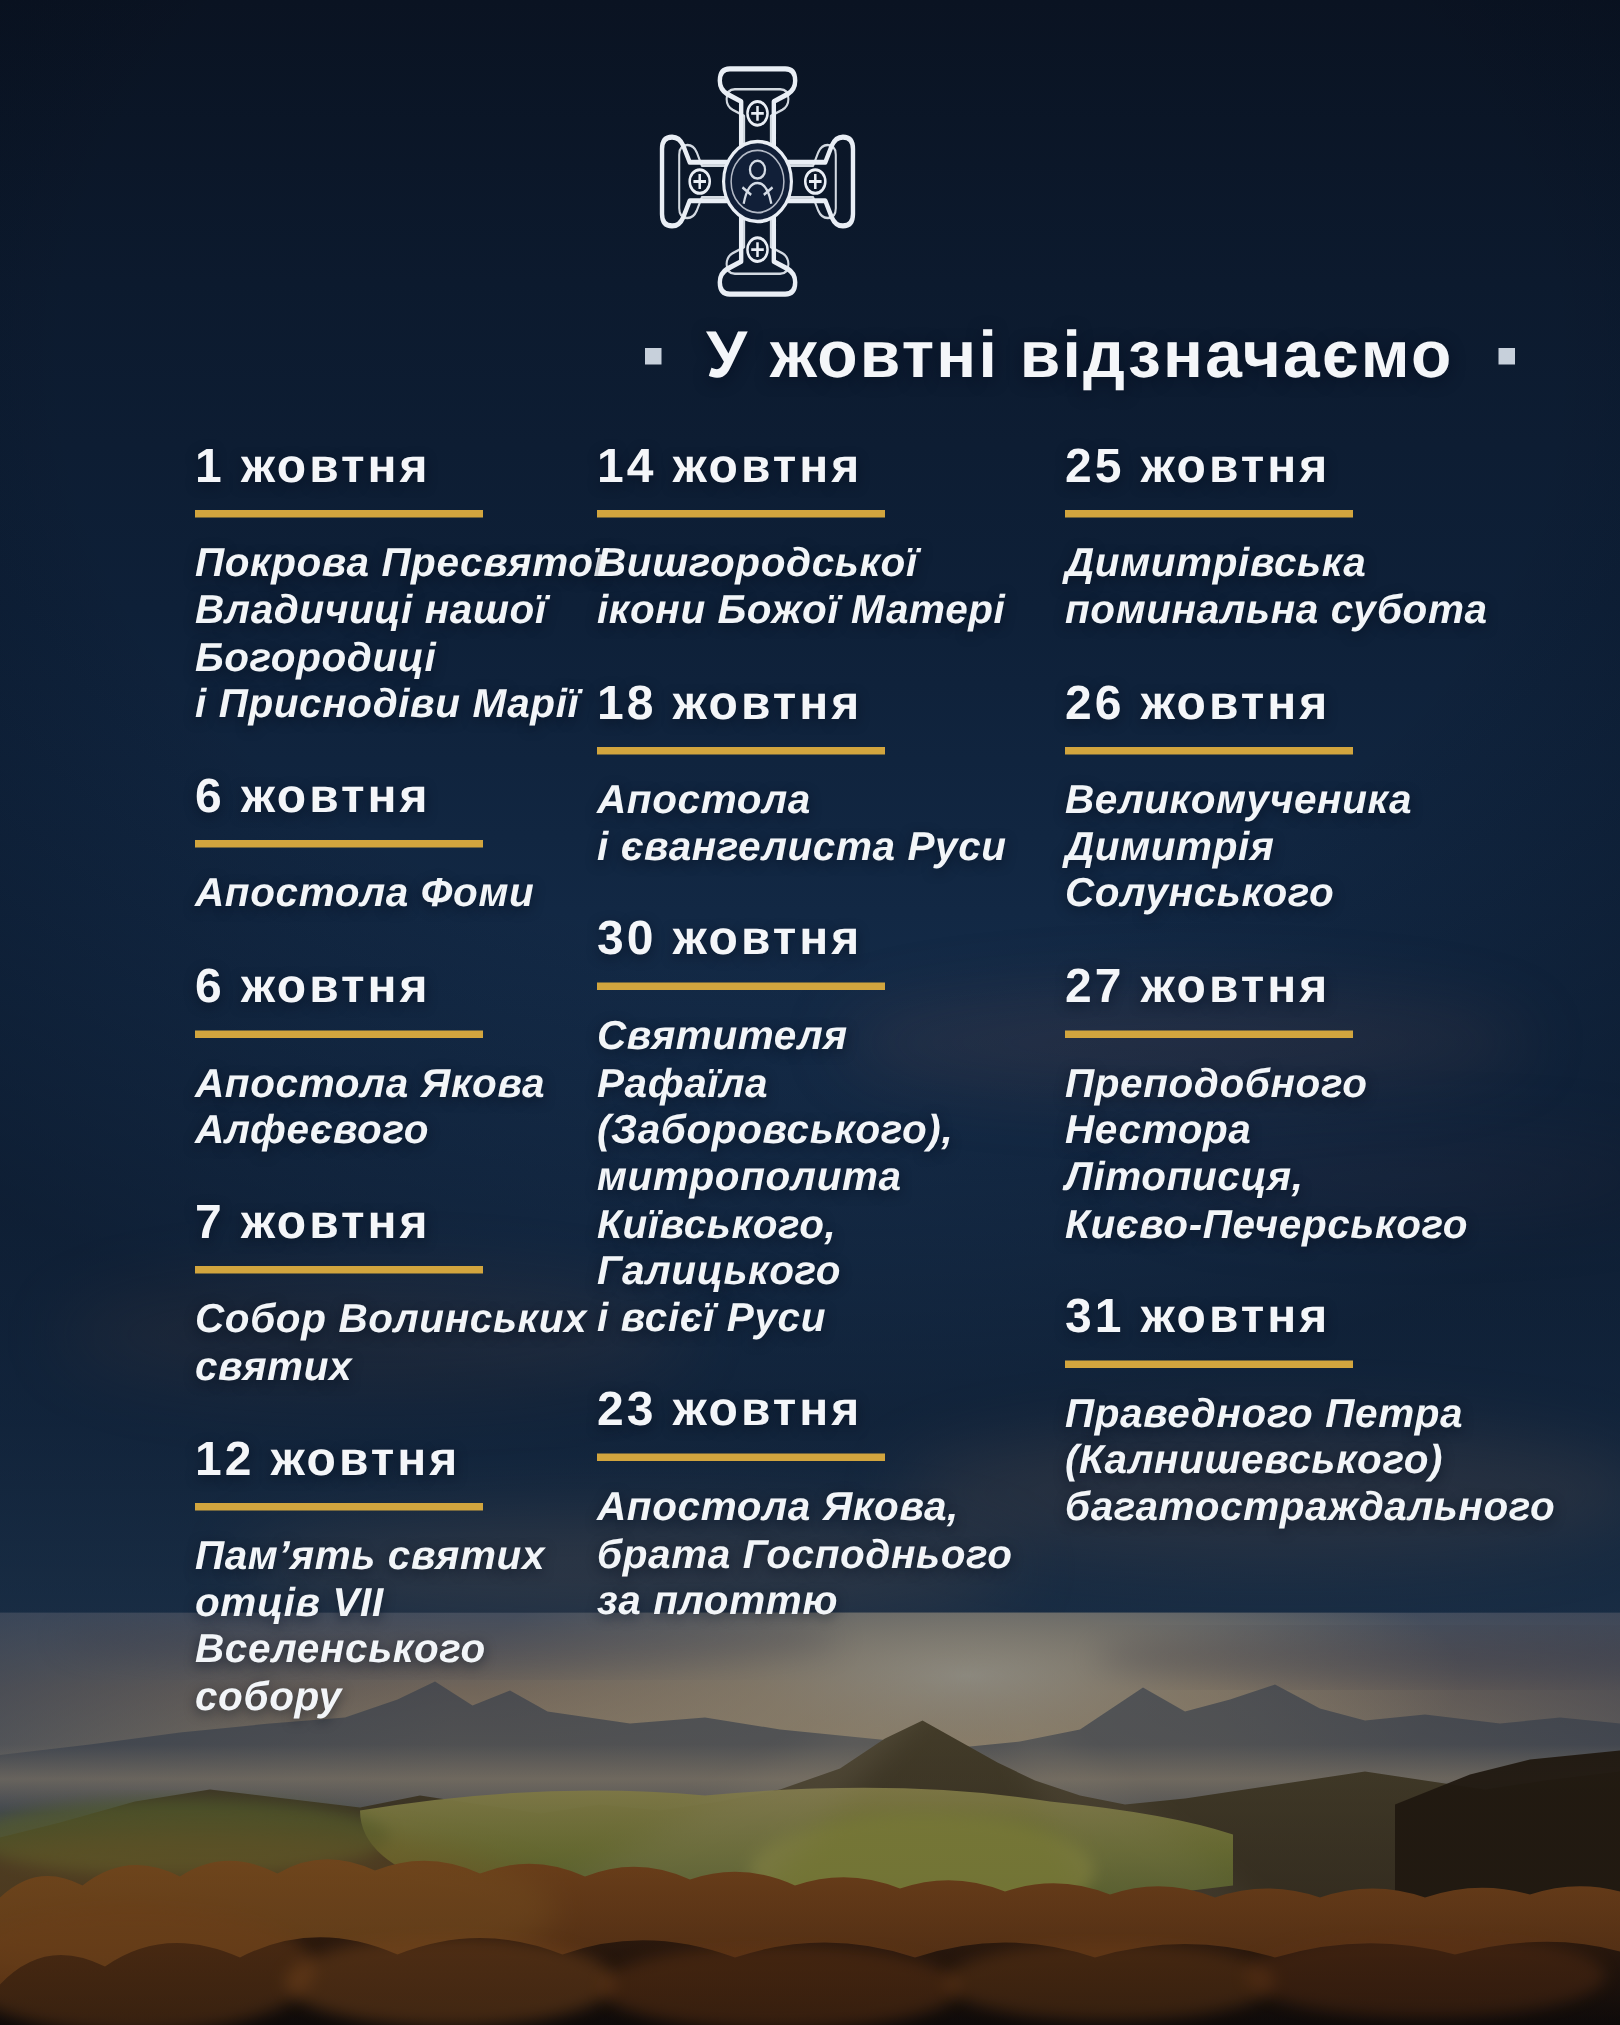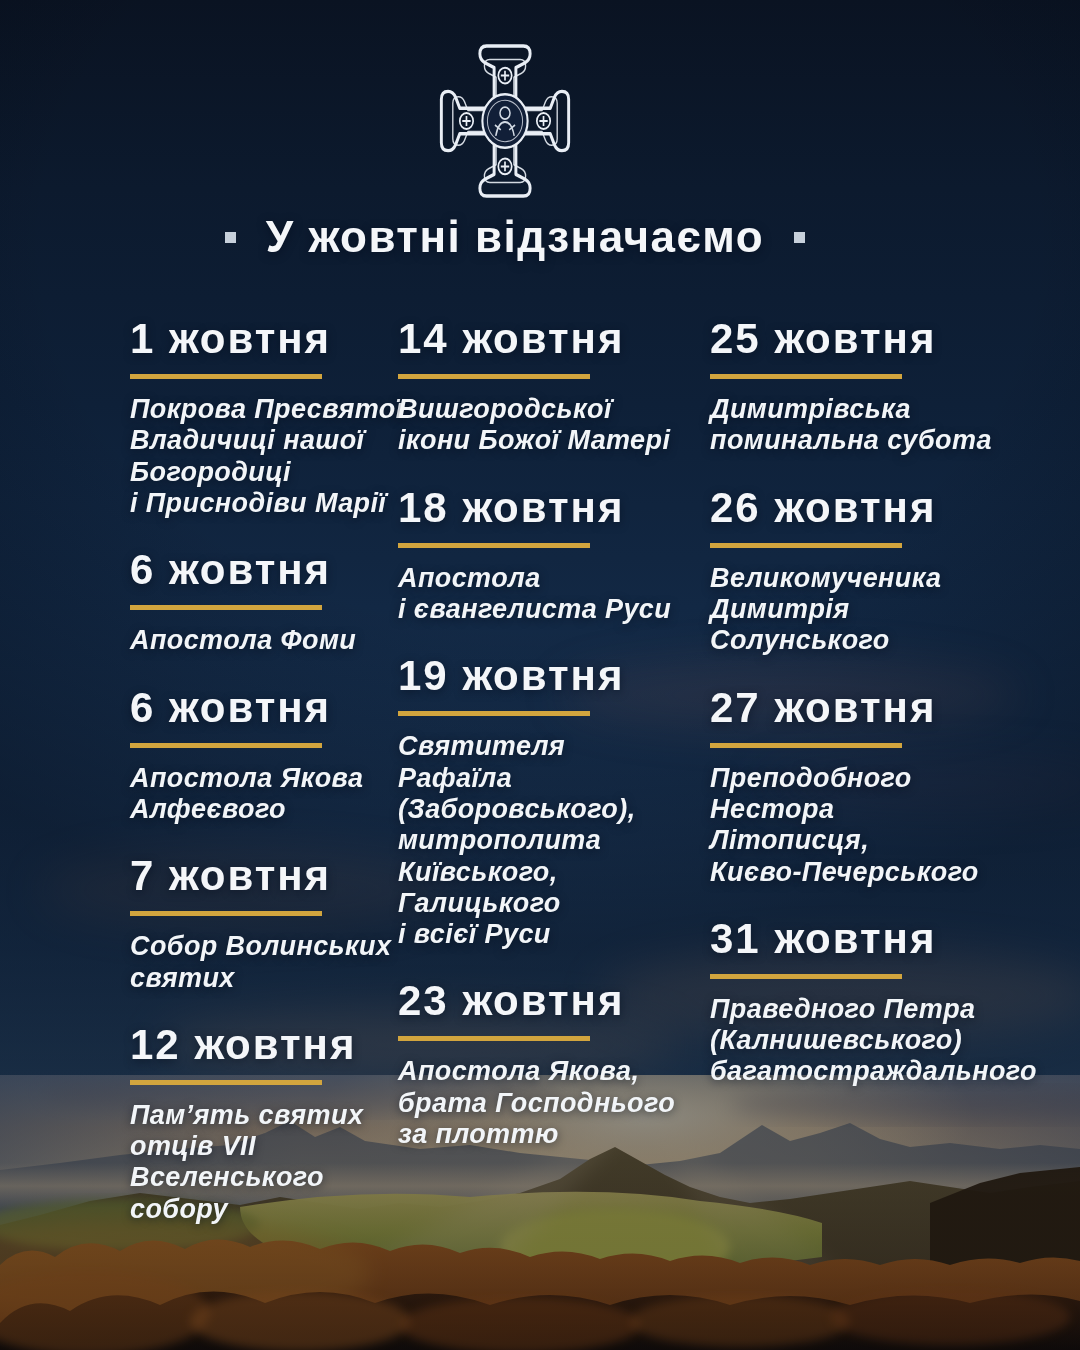--- a/index.html
+++ b/index.html
@@ -14,30 +14,30 @@
     background:radial-gradient(ellipse 900px 700px at 50% 18%, rgba(0,0,0,0) 55%, rgba(3,8,18,.45) 100%);}
   .cloud{position:absolute;border-radius:50%;filter:blur(22px);pointer-events:none;}
   .cloud.c1{left:560px;top:660px;width:460px;height:70px;background:rgba(140,100,95,.16);}
   .cloud.c2{left:40px;top:850px;width:420px;height:80px;background:rgba(185,130,100,.13);}
   .cloud.c3{left:600px;top:950px;width:500px;height:90px;background:rgba(220,165,125,.18);}
   .cloud.c4{left:160px;top:1010px;width:520px;height:70px;background:rgba(228,182,138,.20);}
   .cloud.c5{left:760px;top:760px;width:360px;height:50px;background:rgba(70,60,80,.22);}
 
   .header{position:absolute;left:0;top:0;width:1010px;text-align:center;}
   .logo{display:block;margin:42px auto 0;}
-  .title-row{margin-top:12px;display:flex;align-items:center;justify-content:center;gap:30px;margin-left:20px;}
+  .title-row{margin-top:12px;display:flex;align-items:center;justify-content:flex-end;gap:30px;margin-left:20px;}
   .title-bullet{width:11px;height:11px;background:#c7d0db;}
   .page-title{color:#f4f6f9;font-size:44px;font-weight:700;letter-spacing:1.5px;
     text-shadow:0 2px 10px rgba(5,12,28,.6);}
 
   .column{position:absolute;top:292px;width:286px;}
   .col-1{left:130px;} .col-2{left:398px;} .col-3{left:710px;}
   .feast-entry{margin-bottom:27px;}
-  .feast-date{color:#f4f6f9;font-size:42px;font-weight:700;letter-spacing:2px;
-    text-shadow:0 2px 8px rgba(5,12,28,.55);margin-top:23px;}
+  .feast-date{color:#f4f6f9;font-size:32px;font-weight:700;letter-spacing:2px;
+    text-shadow:0 2px 8px rgba(5,12,28,.55);}
   .gold-line{width:192px;height:5px;background:#d2a53e;margin:11px 0 15px;}
   .feast-desc{color:#f2f5f8;font-size:27px;font-weight:700;line-height:1.16;
     letter-spacing:.4px;white-space:pre-line;text-shadow:0 2px 8px rgba(5,12,28,.55);font-style:italic;}
 
   .landscape{position:absolute;left:0;top:1075px;width:1080px;height:275px;display:block;}
 </style>
 </head>
 <body>
 
 <div class="canvas">
@@ -203,21 +203,21 @@
       <div class="feast-desc">Вишгородської
 ікони Божої Матері</div>
     </div>
     <div class="feast-entry">
       <div class="feast-date">18 жовтня</div>
       <div class="gold-line"></div>
       <div class="feast-desc">Апостола
 і євангелиста Руси</div>
     </div>
     <div class="feast-entry">
-      <div class="feast-date">19 жовтня</div>
+      <div class="feast-date">30 жовтня</div>
       <div class="gold-line"></div>
       <div class="feast-desc">Святителя Рафаїла
 (Заборовського),
 митрополита
 Київського,
 Галицького
 і всієї Руси</div>
     </div>
     <div class="feast-entry">
       <div class="feast-date">23 жовтня</div>

